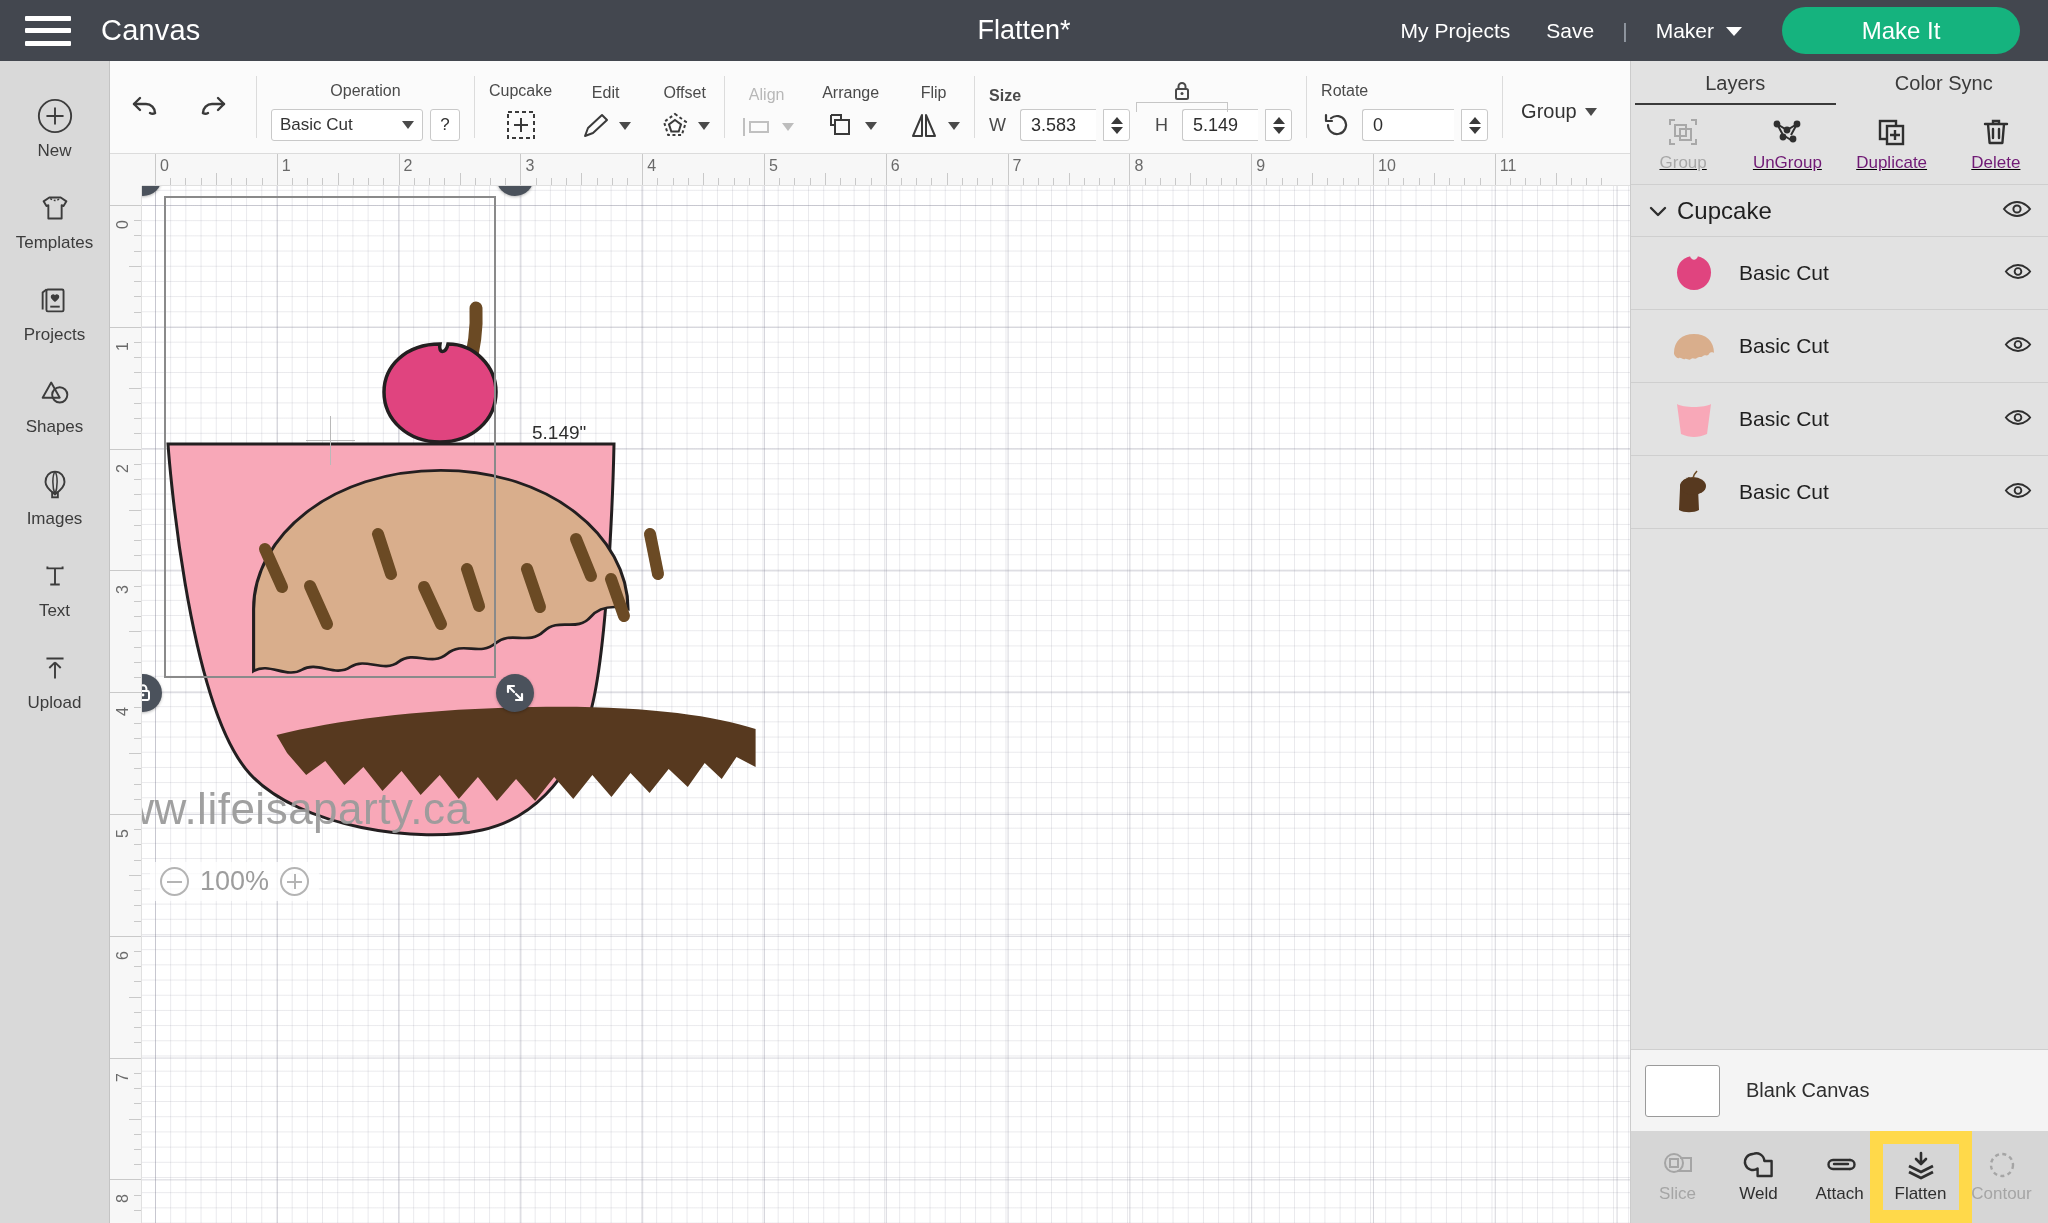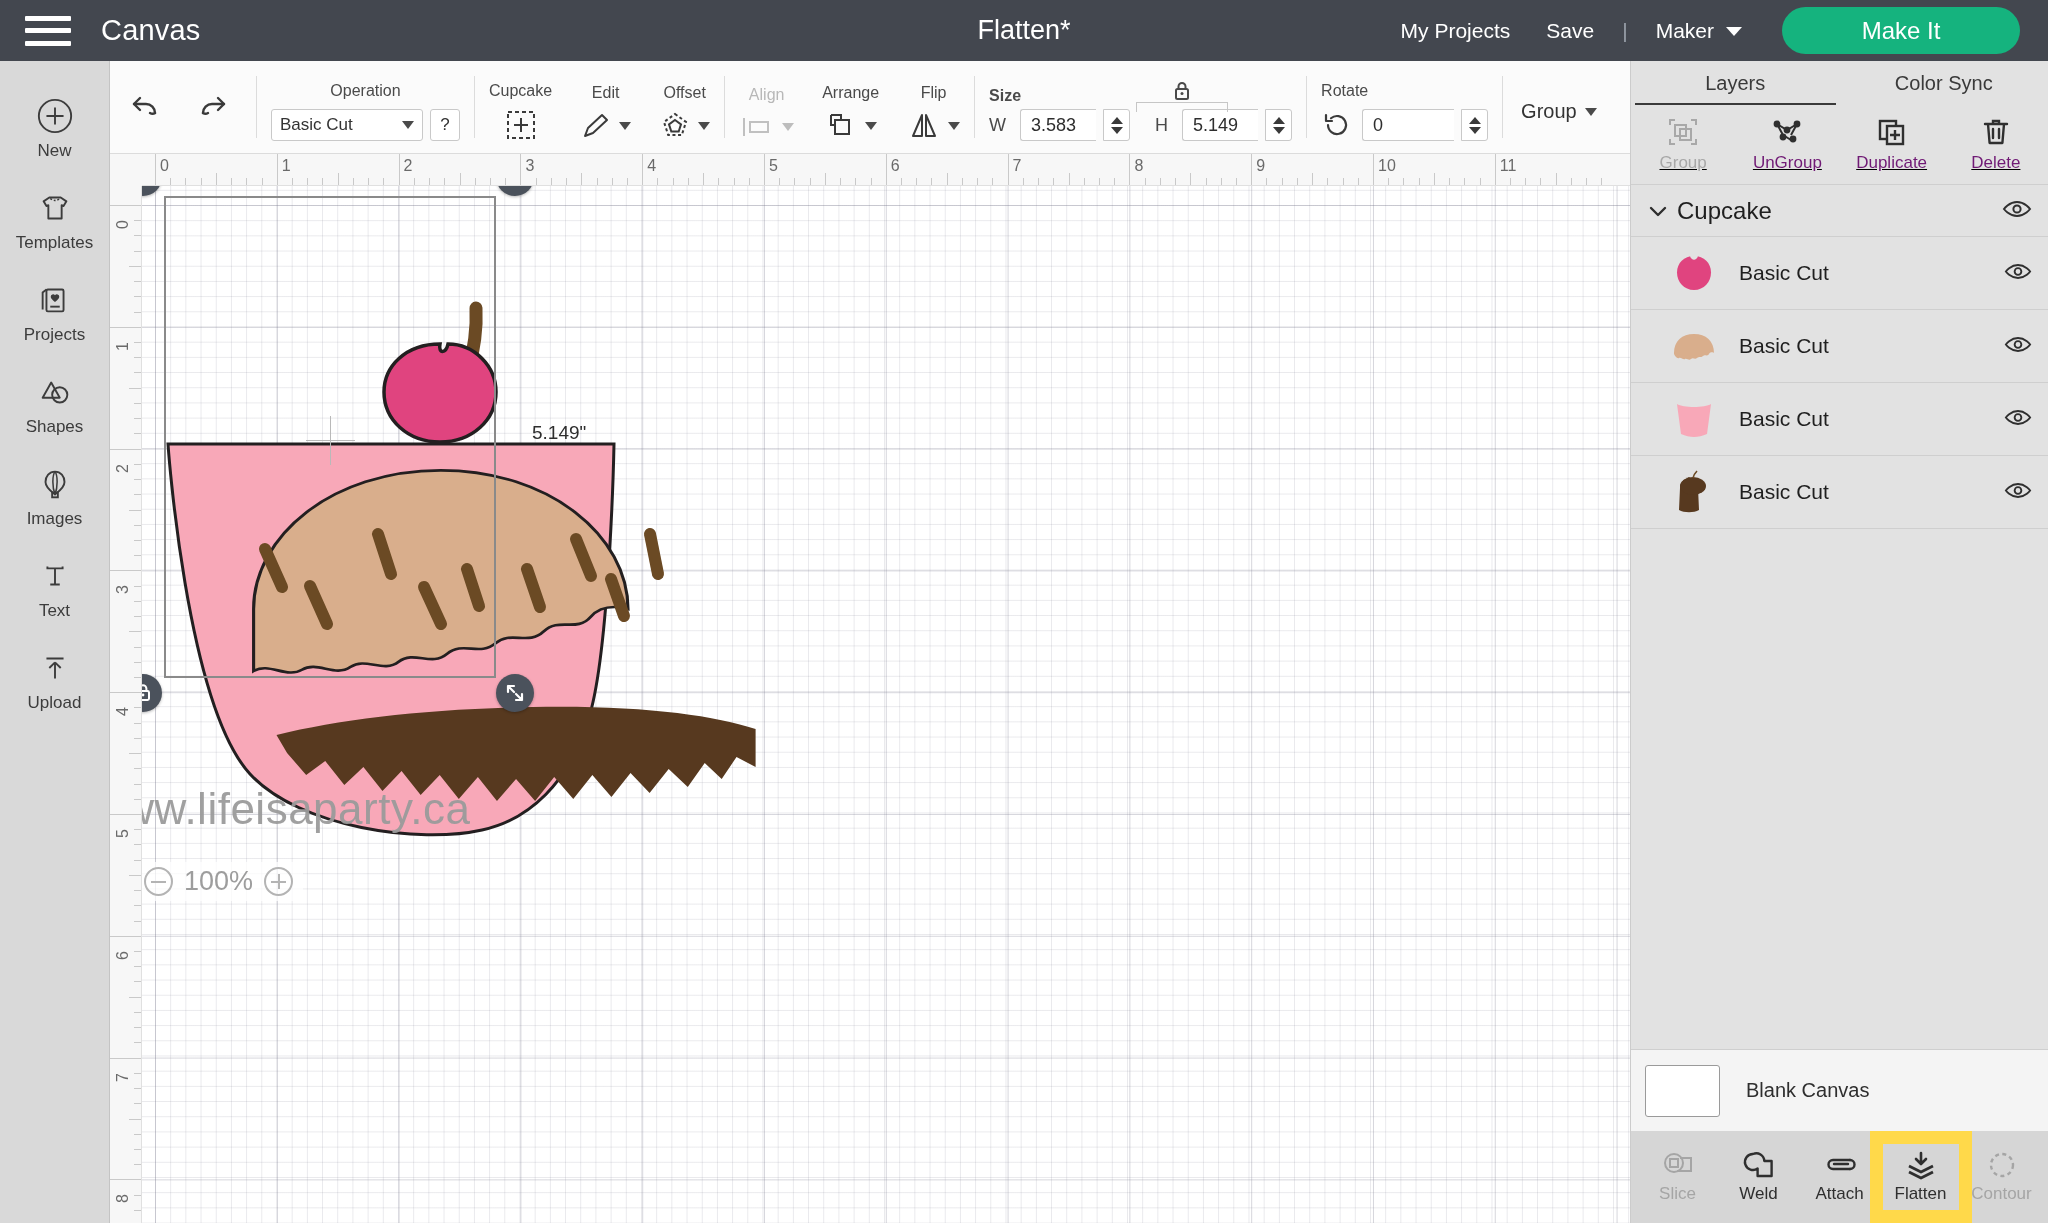--- a/index.html
+++ b/index.html
@@ -567,21 +567,21 @@
       </div>
 
       <div class="handle" style="left:386px; top:520px;">
         <svg width="22" height="22" viewBox="0 0 22 22">
           <path d="M4 4h6M4 4v6M4 4l6 6M18 18h-6M18 18v-6M18 18l-6-6" fill="none" stroke="#fff" stroke-width="2.2" stroke-linecap="round"></path>
         </svg>
       </div>
 
       <div class="watermark" style="left:-20px; top:630px;">www.lifeisaparty.ca</div>
 
-      <div class="zoomctl" style="left:24px; top:708px;">
+      <div class="zoomctl" style="left:40px; top:708px;">
         <div class="zcircle">
             <span class="bar-h"></span>
           </div>
         <span>100%</span>
         <div class="zcircle">
             <span class="bar-h"></span>
             <span class="bar-v"></span>
           </div>
       </div>
 

